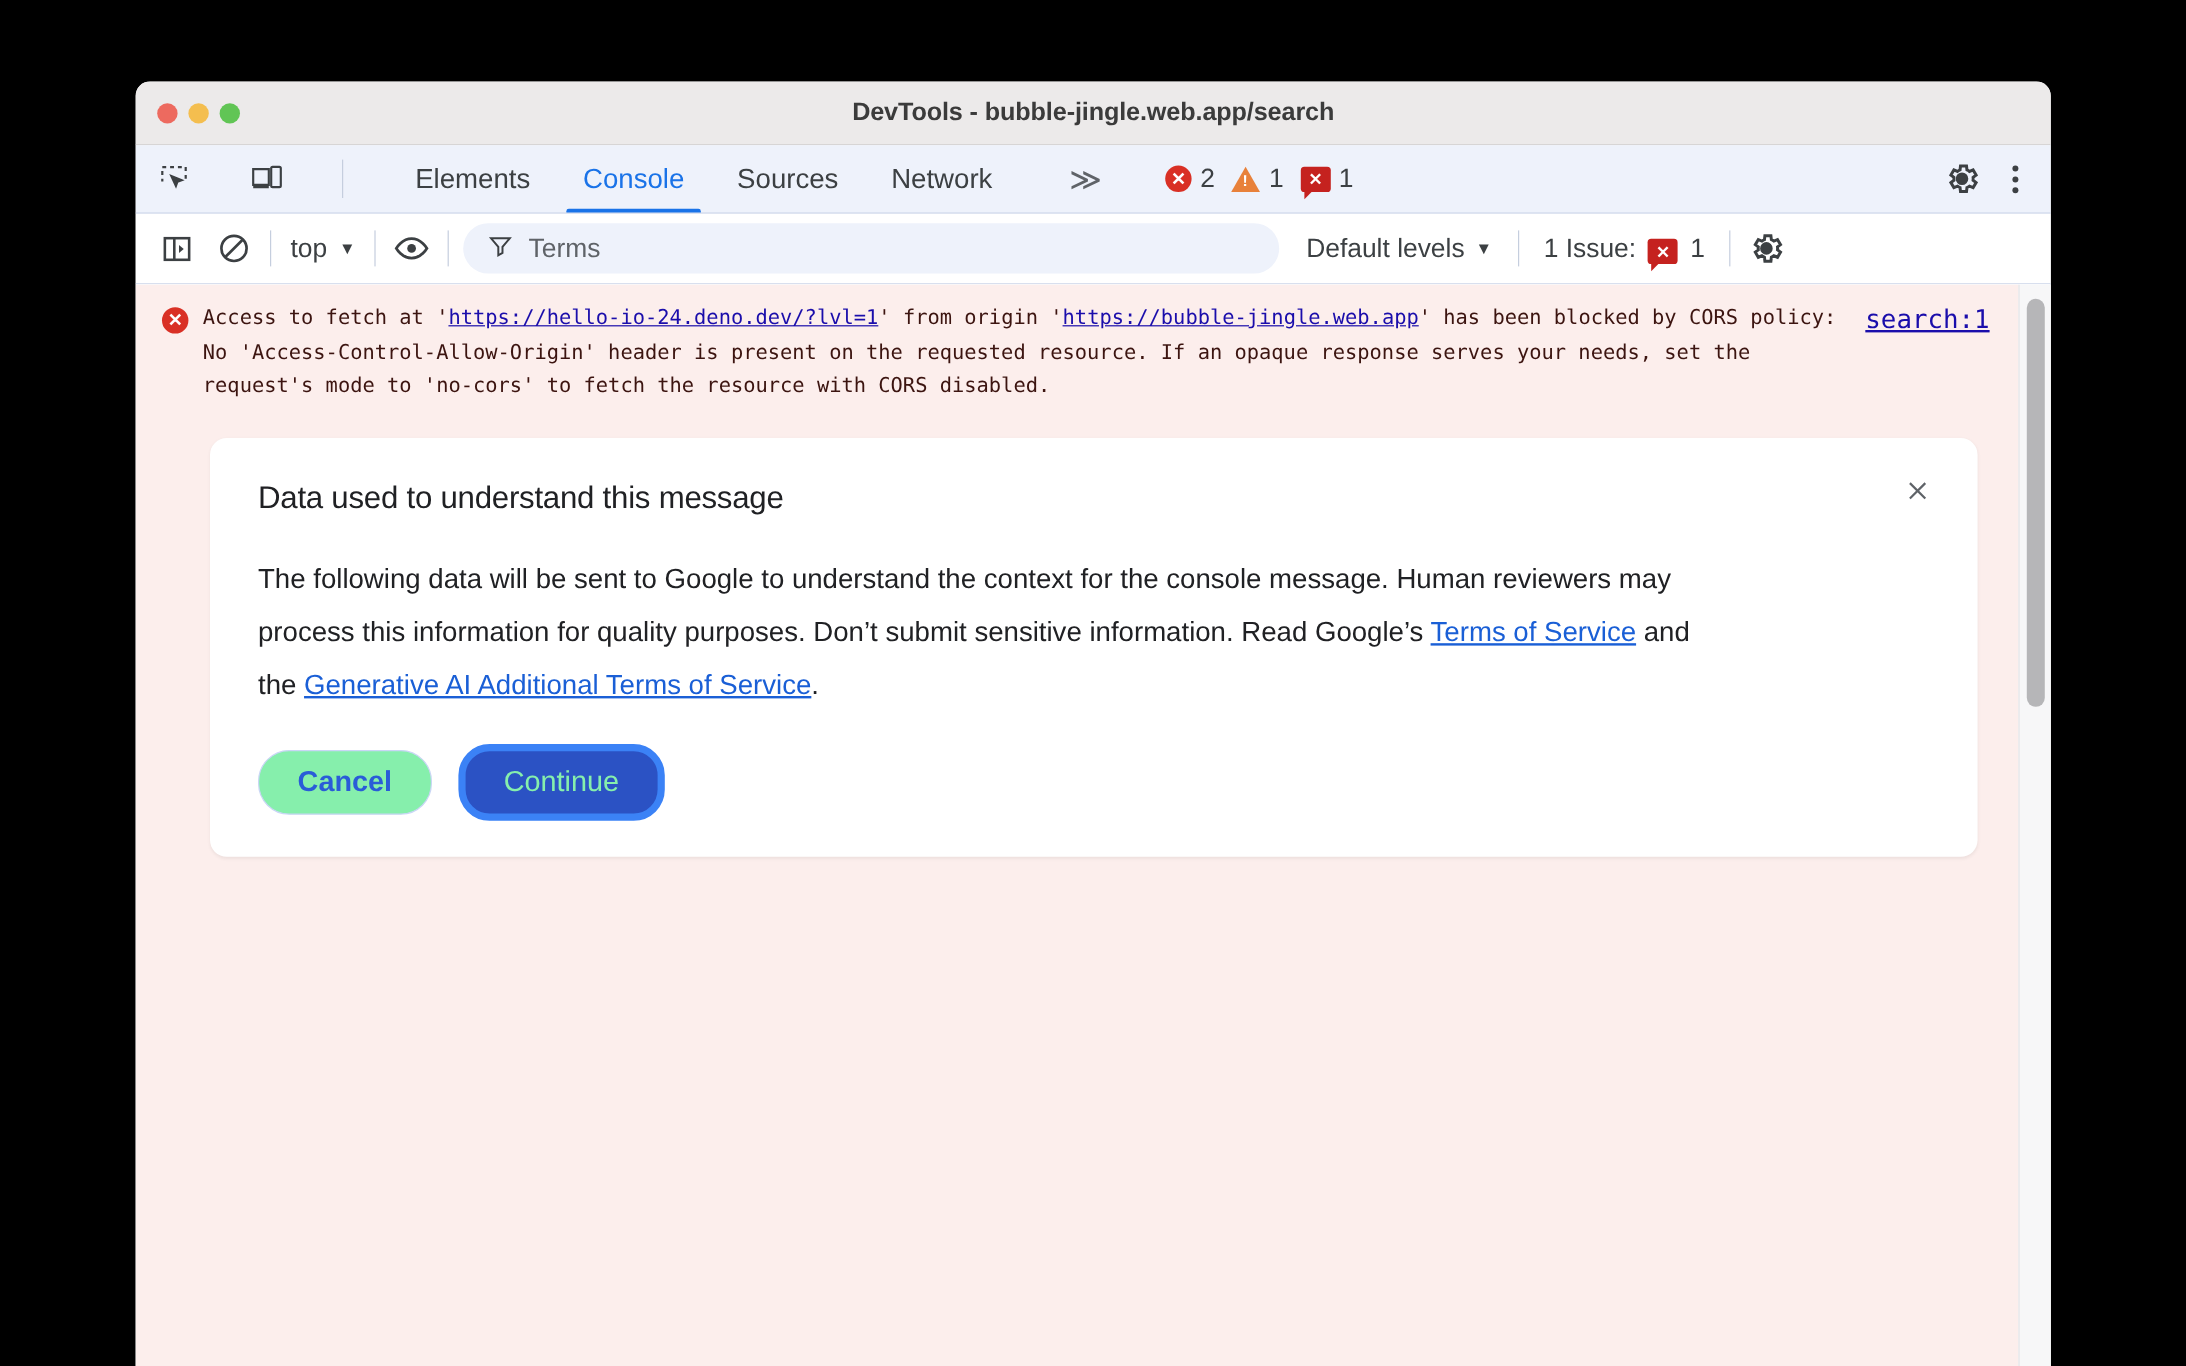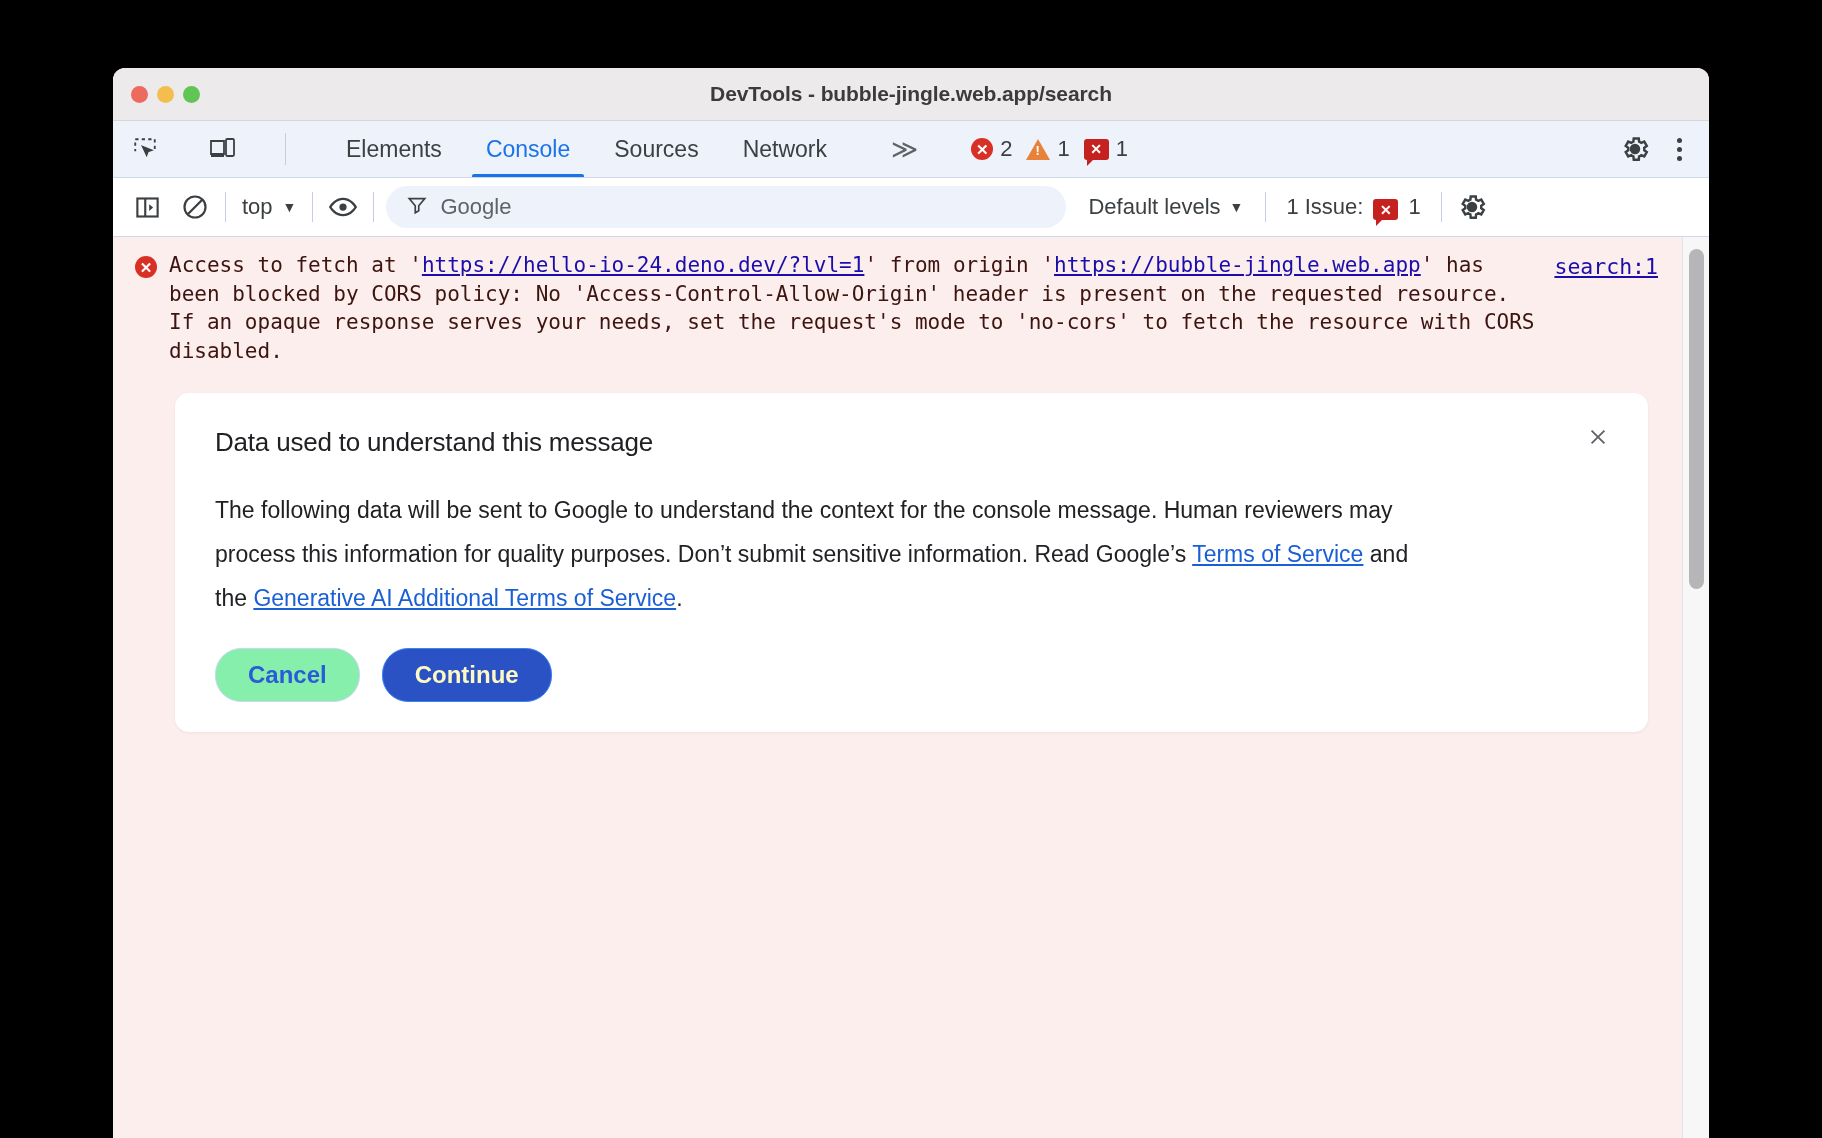--- a/index.html
+++ b/index.html
@@ -250,21 +250,21 @@
   }
   .err-row {
     display: flex;
     padding: 14px 16px 2px 22px;
     position: relative;
   }
   .err-icon-wrap { flex: 0 0 34px; padding-top: 5px; }
   .err-text {
     flex: 1 1 auto;
     font-family: "DejaVu Sans Mono", "Liberation Mono", monospace;
-    font-size: 21px;
+    font-size: 17px;
     line-height: 28.6px;
     color: #3c1410;
     white-space: pre-wrap;
     word-break: break-word;
     padding-right: 130px;
   }
   .err-text a { color: #1a0dab; text-decoration: underline; }
   .src-link {
     position: absolute;
     right: 24px; top: 17px;
@@ -346,23 +346,23 @@
     white-space: nowrap;
   }
   .btn.cancel {
     background: #86efac;
     border: 1px solid #c9d6f5;
     color: #2a5cd8;
     font-weight: bold;
   }
   .btn.primary {
     background: #2b52c4;
-    border: 1px solid #3b82f6;
-    color: #fef9c3;
-    font-weight: bold;
+    border: 6px solid #3b82f6;
+    color: #86efac;
+    font-weight: normal;
   }
 
   
   .scroll-col {
     flex: 0 0 26px;
     background: #f7f7f8;
     border-left: 1px solid #e3e3e6;
     position: relative;
   }
   .scroll-thumb {
@@ -486,21 +486,21 @@
     </div>
 
     <div class="tb-sep"></div>
 
     <div class="filter-box">
       <span>
         <svg width="22" height="22" viewBox="0 0 24 24" fill="none" stroke="#3c4043" stroke-width="1.8">
           <path d="M3.5 5h17l-6.6 7.8v5.4l-3.8 2.3v-7.7z"></path>
         </svg>
       </span>
-      <span class="filter-placeholder">Google</span>
+      <span class="filter-placeholder">Terms</span>
     </div>
 
     <div class="levels">
       <span>Default levels</span>
       <span class="caret">▼</span>
     </div>
 
     <div class="tb-sep"></div>
 
     <div class="issues-label">

